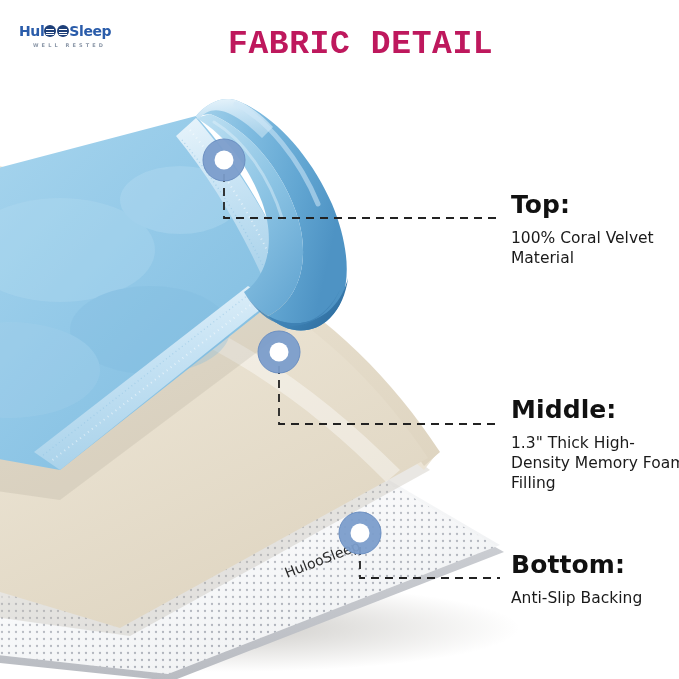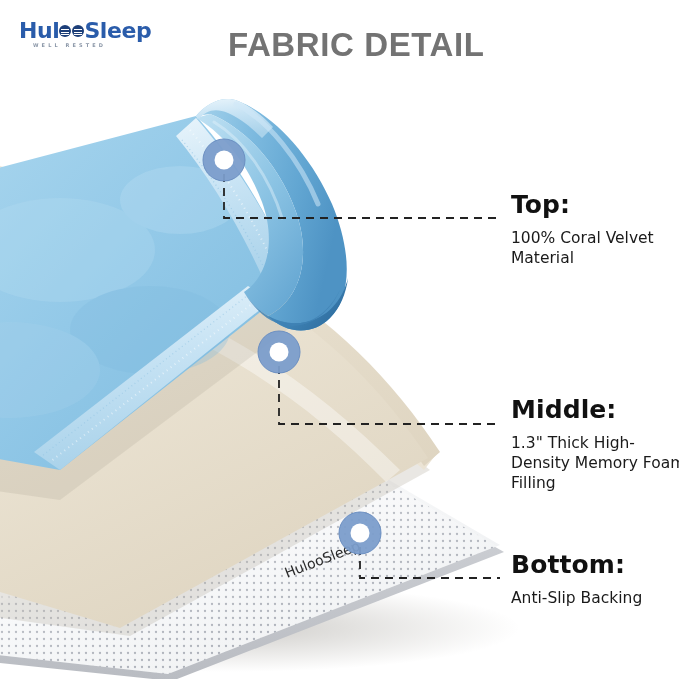--- a/index.html
+++ b/index.html
@@ -4,38 +4,38 @@
 <style>
   html,body{margin:0;padding:0;background:#fff;}
   body{width:679px;height:679px;overflow:hidden;
        font-family:"DejaVu Sans","Liberation Sans",sans-serif;}
   #page{position:relative;width:679px;height:679px;background:#ffffff;}
 
   
   #logo{position:absolute;left:19px;top:20px;width:140px;height:34px;}
   #logo-wordmark{position:relative;height:20px;line-height:20px;
       font-family:"DejaVu Sans","Liberation Sans",sans-serif;
-      font-weight:bold;font-size:22px;letter-spacing:-0.4px;
+      font-weight:bold;font-size:14px;letter-spacing:-0.4px;
       color:#2a5caa;white-space:nowrap;}
   #logo-wordmark .seg{display:inline-block;vertical-align:middle;}
   #logo-eyes{display:inline-block;vertical-align:middle;position:relative;
       width:25px;height:14px;margin:0 0px;}
   .eye{position:absolute;top:1px;width:12px;height:12px;border-radius:50%;
        background:#1d3f79;}
   .eye.l{left:0;} .eye.r{left:13px;}
   .eye i{position:absolute;left:2px;right:2px;height:1px;background:#ffffff;display:block;}
   .eye i.a{top:4px;} .eye i.b{top:6.5px;} .eye i.c{top:9px;}
   #logo-tagline{margin-top:2px;font-size:5px;letter-spacing:3.1px;
       color:#8b97a8;font-weight:bold;padding-left:14px;}
 
   
   #title{position:absolute;left:228px;top:26px;width:300px;
-      font-family:Liberation Sans, sans-serif;
+      font-family:Liberation Mono, monospace;
       font-weight:bold;font-size:33px;letter-spacing:0.6px;
-      color:#737373;white-space:nowrap;}
+      color:#be185d;white-space:nowrap;}
 
   
   #art{position:absolute;left:0;top:0;width:679px;height:679px;}
 
   
   .callout{position:absolute;width:175px;}
   .callout .head{font-weight:bold;font-size:25px;color:#111111;
       letter-spacing:0.1px;line-height:1.1;}
   .callout .body{margin-top:9px;font-size:15.5px;color:#1a1a1a;
       line-height:1.32;}

